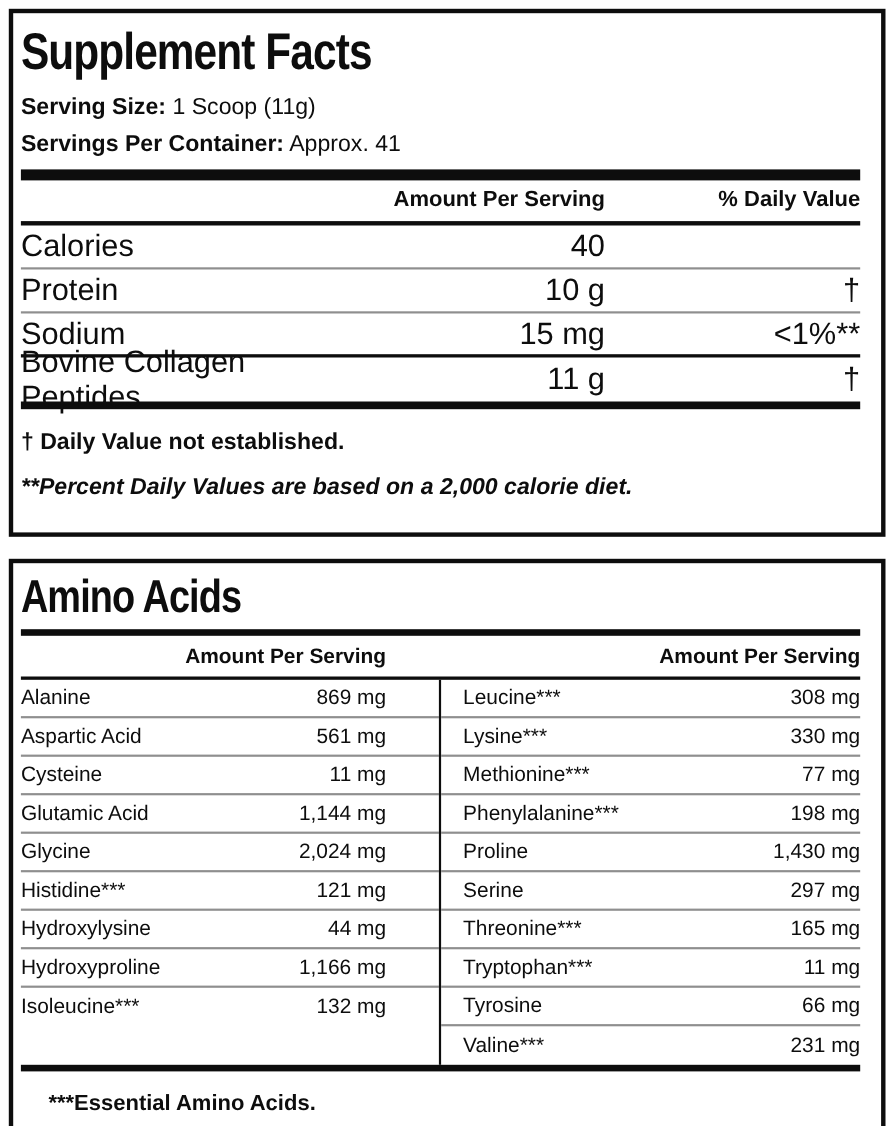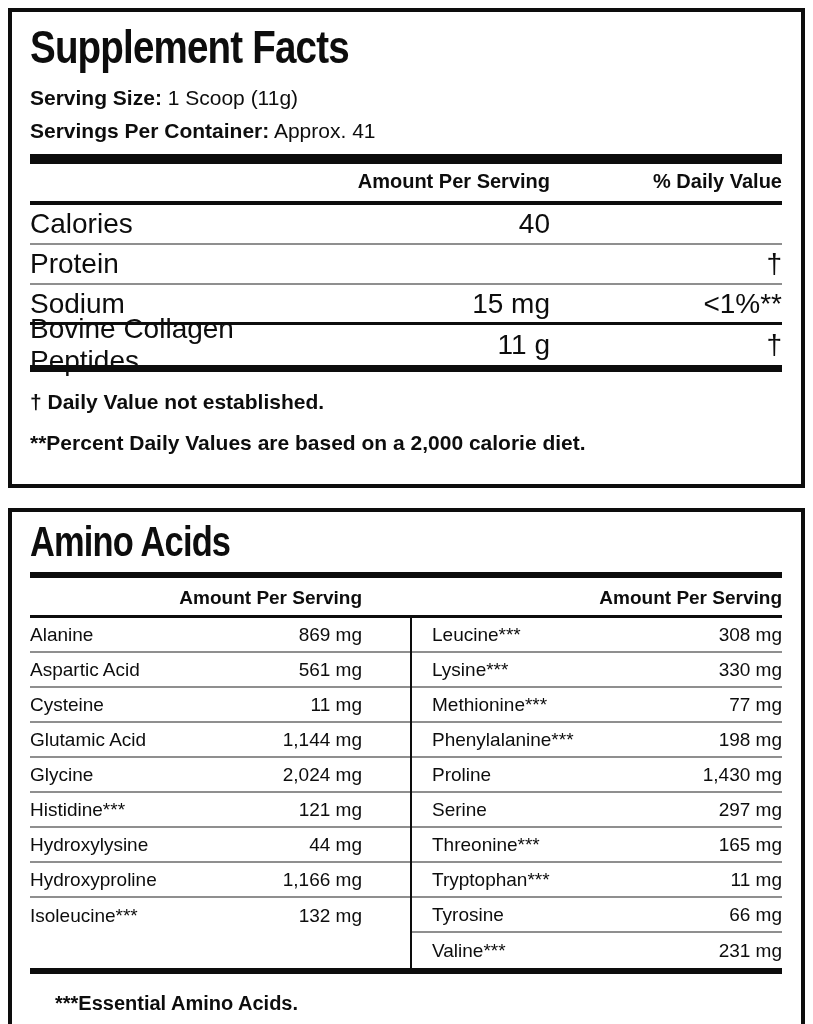--- a/index.html
+++ b/index.html
@@ -14,21 +14,21 @@
     height: 1024px;
     background: #ffffff;
     overflow: hidden;
   }
   .panel {
     position: absolute;
     left: 8px;
     width: 797px;
     border: 4px solid #0d0d0d;
     background: #ffffff;
-    padding: 0 19px 0 18px;
+    padding: 0 19px 0 7px;
   }
   .panel-facts { top: 8px; height: 480px; }
   .panel-amino { top: 508px; height: 520px; }
 
   .big-title {
     font-weight: 700;
     letter-spacing: -1px;
     transform: scaleX(0.82);
     transform-origin: 0 50%;
     white-space: nowrap;
@@ -67,21 +67,21 @@
   }
   .facts-row .c-name { flex: 1; text-align: left; }
   .facts-row .c-amt  { width: 238px; text-align: right; }
   .facts-row .c-dv   { width: 232px; text-align: right; }
   .sep-gray { border-bottom: 2px solid #8f8f8f; }
   .sep-dark { border-bottom: 3px solid #0d0d0d; }
   .bar-after-rows { background: #0d0d0d; height: 7px; }
 
   .footnote { font-size: 21px; font-weight: 700; line-height: 24px; }
   .fn-1 { margin-top: 18px; }
-  .fn-2 { margin-top: 17px; }
+  .fn-2 { margin-top: 17px; font-style: italic; }
 
   
   .amino-header {
     display: flex;
     margin-top: 13px;
     align-items: flex-end;
     height: 27px;
     padding-bottom: 6px;
     border-bottom: 3px solid #0d0d0d;
     font-size: 19px;
@@ -139,20 +139,21 @@
     </div>
 
     <div class="facts-row sep-gray">
       <span class="c-name">Calories</span>
       <span class="c-amt">40</span>
       <span class="c-dv"></span>
     </div>
 
     <div class="facts-row sep-gray">
       <span class="c-name">Protein</span>
+      <span class="c-amt">10 g</span>
       <span class="c-dv">†</span>
     </div>
 
     <div class="facts-row sep-dark">
       <span class="c-name">Sodium</span>
       <span class="c-amt">15 mg</span>
       <span class="c-dv">&lt;1%**</span>
     </div>
 
     <div class="facts-row">

